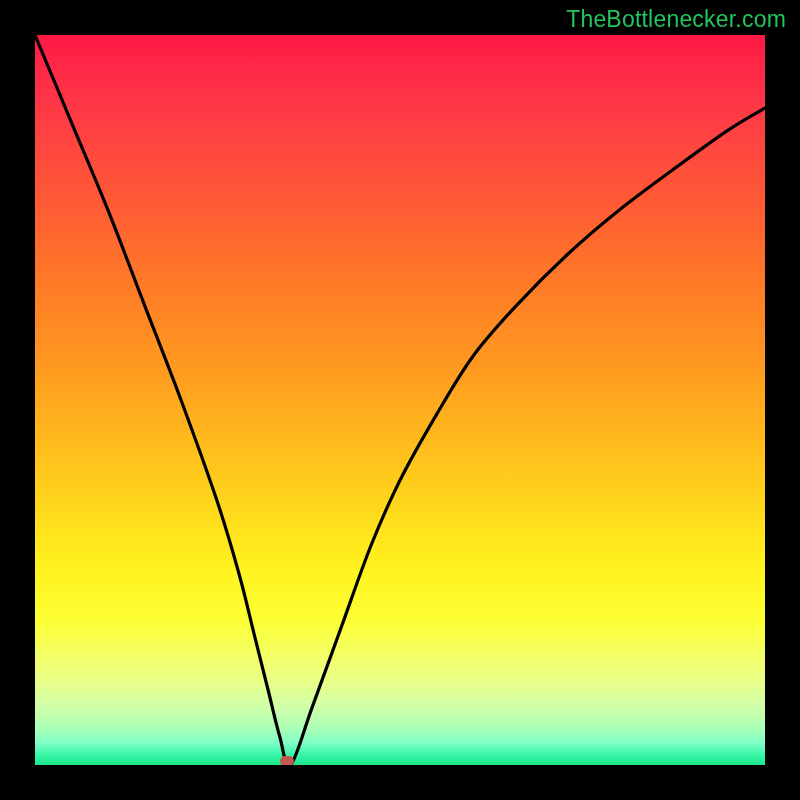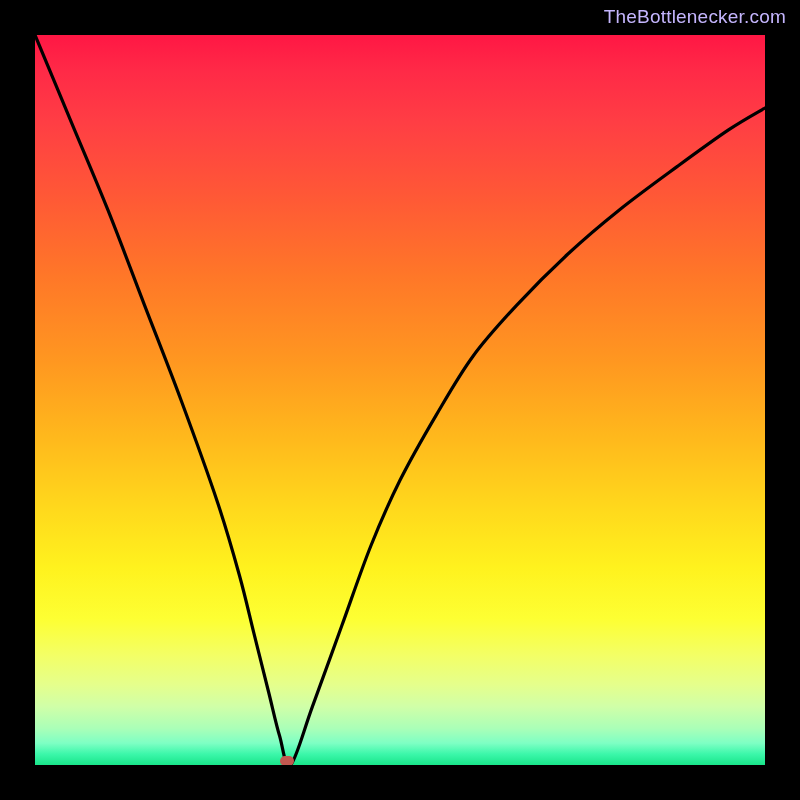--- a/index.html
+++ b/index.html
@@ -64,22 +64,22 @@
     position: absolute;
     width: 14px;
     height: 10px;
     background: #c25850;
     border-radius: 5px;
   }
   .attribution {
     position: absolute;
     top: 6px;
     right: 14px;
-    color: #c4b5fd;
-    font-size: 19px;
+    color: #22c55e;
+    font-size: 23px;
     letter-spacing: 0.2px;
     font-weight: 500;
   }
 </style>
 </head>
 <body>
 
 <div class="frame">
 
   <div class="plot-area">

